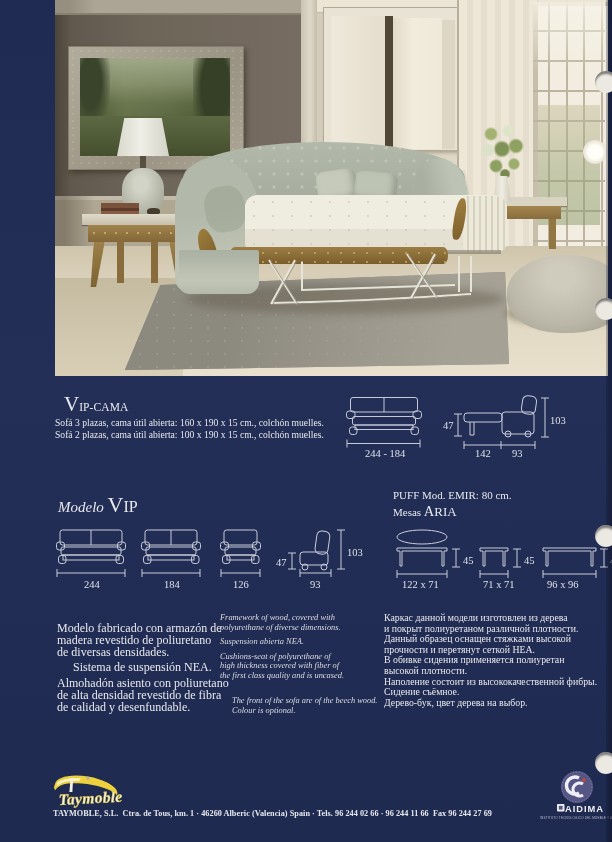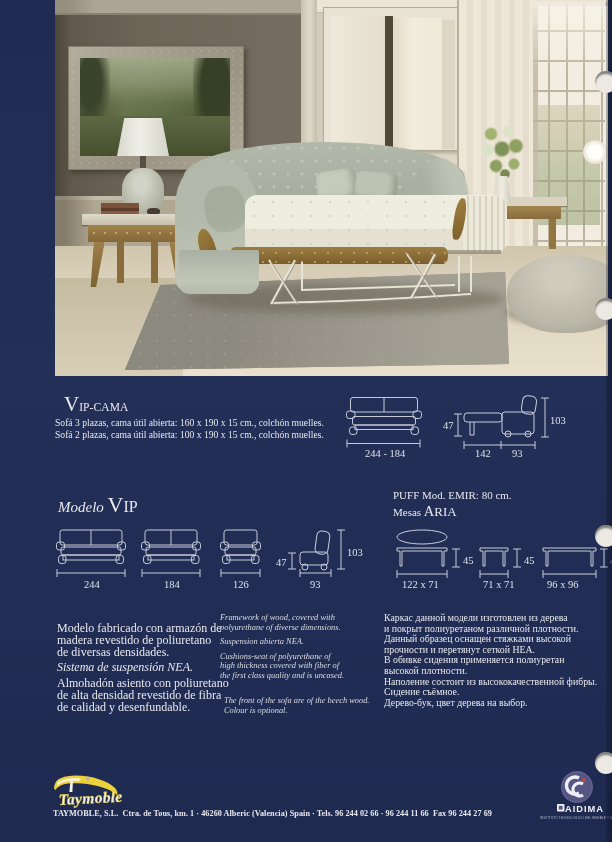--- a/index.html
+++ b/index.html
@@ -199,28 +199,28 @@
  Sofá 2 plazas, cama útil abierta: 100 x 190 x 15 cm., colchón muelles.
 </div>
 <div class="abs" style="left:58px;top:492px;">
  <span style="font-style:italic;font-size:15px;">Modelo </span><span style="font-size:22px;">V</span><span style="font-size:16px;">IP</span>
 </div>
 <div class="abs" style="left:393px;top:489px;font-size:11px;">PUFF Mod. EMIR: 80 cm.</div>
 <div class="abs" style="left:393px;top:503px;font-size:11px;">Mesas <span style="font-size:14.5px;">A</span><span style="font-size:13px;">RIA</span></div>
 
 <div class="abs" style="left:57px;top:622px;font-size:12px;line-height:12px;white-space:nowrap;">
  <p style="margin:0 0 3px 0;">Modelo fabricado con armazón de<br>madera revestido de poliuretano<br>de diversas densidades.</p>
- <p style="margin:0 0 4px 0;font-style:italic;">Sistema de suspensión NEA.</p>
+ <p style="margin:0 0 4px 16px;">Sistema de suspensión NEA.</p>
  <p style="margin:0 0 3px 0;">Almohadón asiento con poliuretano<br>de alta densidad revestido de fibra<br>de calidad y desenfundable.</p>
 </div>
 <div class="abs" style="left:220px;top:613px;font-size:8.4px;line-height:9.5px;font-style:italic;color:#dcdde2;white-space:nowrap;">
  <p style="margin:0 0 5px 0;">Framework of wood, covered with<br>polyurethane of diverse dimensions.</p>
  <p style="margin:0 0 5px 0;">Suspension abierta NEA.</p>
  <p style="margin:0 0 16px 0;">Cushions-seat of polyurethane of<br>high thickness covered with fiber of<br>the first class quality and is uncased.</p>
- <p style="margin:4px;">The front of the sofa are of the beech wood.<br>Colour is optional.</p>
+ <p style="margin:12px;">The front of the sofa are of the beech wood.<br>Colour is optional.</p>
 </div>
 <div class="abs" style="left:384px;top:613px;font-size:9.8px;line-height:10.6px;white-space:nowrap;">
  Каркас данной модели изготовлен из дерева<br>и покрыт полиуретаном различной плотности.<br>Данный образец оснащен стяжками высокой<br>прочности и перетянут сеткой НЕА.<br>В обивке сидения применяется полиуретан<br>высокой плотности.<br>Наполение состоит из высококачественной фибры.<br>Сидение съёмное.<br>Дерево-бук, цвет дерева на выбор.
 </div>
 
 <svg class="abs" style="left:340px;top:390px;" width="240" height="72" fill="none">
  <g stroke="#c5cad6" stroke-width="1">
   <rect x="10.5" y="7.5" width="67" height="14.5" rx="2.5"></rect>
   <line x1="44" y1="7.5" x2="44" y2="22"></line>
   <rect x="6.5" y="21" width="8.5" height="7.5" rx="2.6"></rect>

